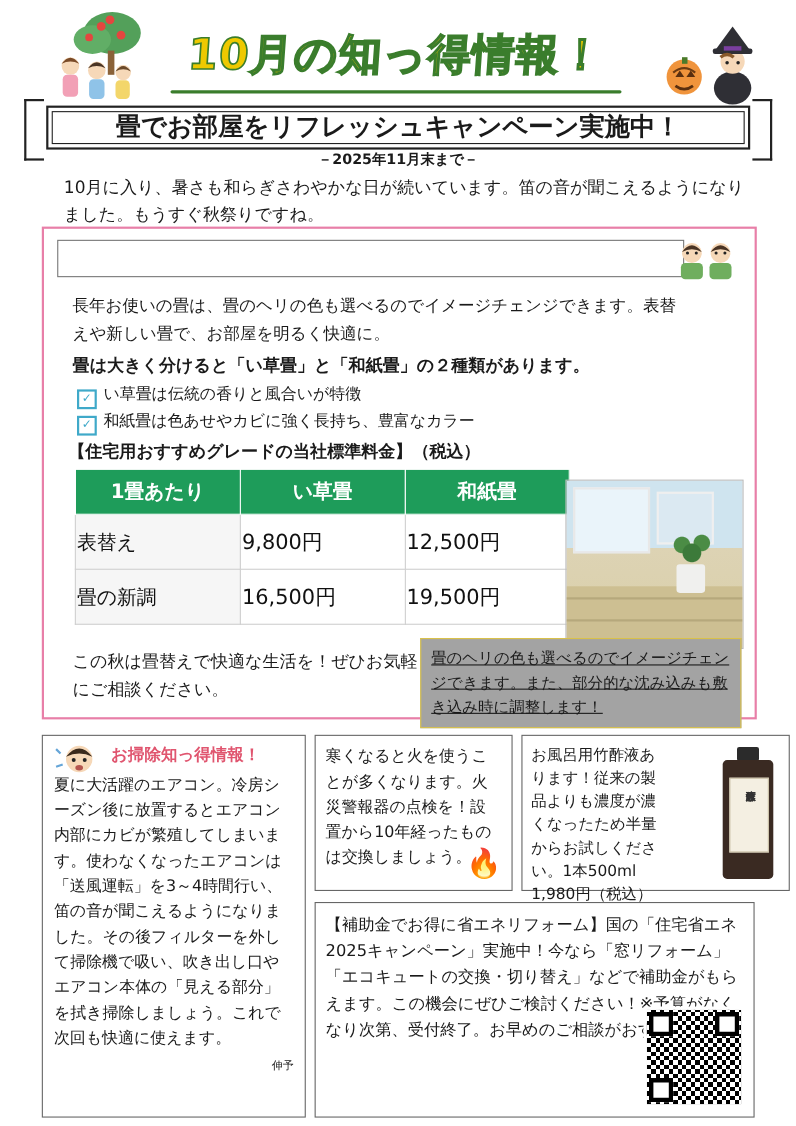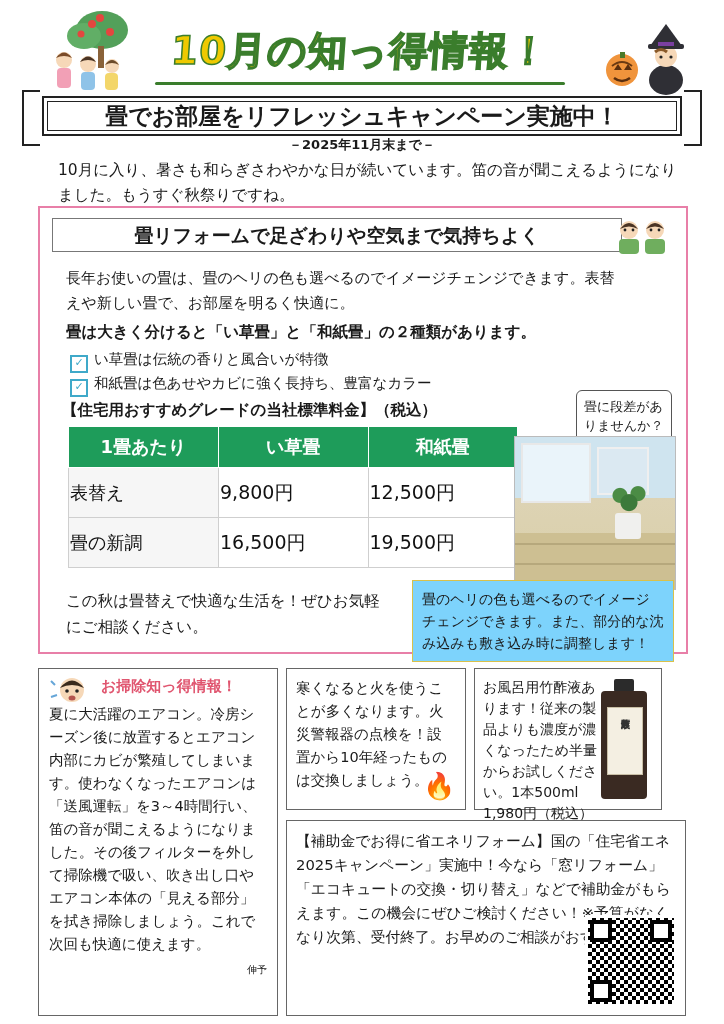--- a/index.html
+++ b/index.html
@@ -123,40 +123,40 @@
   .photo .win2{position:absolute;left:82px;top:10px;width:48px;height:44px;background:#dbe9f2;border:2px solid #efefef;}
   .photo .plant-pot{position:absolute;left:100px;top:76px;width:26px;height:26px;background:#f0f0ee;border-radius:3px;}
   .photo .plant{position:absolute;left:96px;top:44px;width:36px;height:36px;background:radial-gradient(circle at 50% 60%,#3c7a3a 0 8px,transparent 9px),radial-gradient(circle at 25% 40%,#4b8c45 0 7px,transparent 8px),radial-gradient(circle at 75% 35%,#4b8c45 0 7px,transparent 8px);}
   .photo .tatami{position:absolute;left:0;bottom:0;width:100%;height:56px;background:#cdbf92;}
   .photo .tatami:before{content:"";position:absolute;left:0;top:10px;width:100%;height:2px;background:#b6a87c;}
   .photo .tatami:after{content:"";position:absolute;left:0;top:30px;width:100%;height:2px;background:#b6a87c;}
 
   
   .closing{position:absolute;left:26px;top:380px;width:320px;font-size:15.5px;line-height:26px;}
   .yellow-note{
-    position:absolute;right:12px;top:372px;width:262px;
-    border:1.5px solid #d9c14a;background:#7dd3fc;
-    font-size:14px;line-height:22px;padding:7px 9px;box-sizing:border-box;
+    position:absolute;right:12px;top:372px;width:292px;
+    border:1.5px solid #d9c14a;background:#a3a3a3;
+    font-size:14px;line-height:22px;padding:7px 9px;box-sizing:border-box;text-decoration:underline;
   }
 
   
   .box{position:absolute;border:1.5px solid #666;background:#fff;box-sizing:border-box;}
   .box-clean{left:38px;top:668px;width:240px;height:348px;}
   .clean-title{
     position:absolute;left:62px;top:8px;font-size:15px;font-weight:bold;color:#e0556f;
   }
   .clean-face{position:absolute;left:10px;top:4px;width:46px;height:34px;}
   .clean-body{position:absolute;left:10px;top:34px;width:218px;font-size:14.5px;line-height:23px;}
   .clean-sign{display:block;text-align:right;margin-top:2px;font-size:10px;}
 
   .box-fire{left:286px;top:668px;width:180px;height:142px;}
   .fire-body{position:absolute;left:9px;top:8px;width:160px;font-size:14.5px;line-height:23px;}
   .fire-ic{position:absolute;right:8px;bottom:6px;width:34px;height:34px;font-size:26px;line-height:34px;text-align:center;}
 
-  .box-vinegar{left:474px;top:668px;width:188px;height:142px;}
+  .box-vinegar{left:474px;top:668px;width:244px;height:142px;}
   .vin-body{position:absolute;left:8px;top:8px;width:118px;font-size:14px;line-height:21px;}
   .bottle{position:absolute;right:14px;top:10px;width:46px;height:122px;}
   .bottle .cap{position:absolute;left:13px;top:0;width:20px;height:13px;background:#2b2b2b;border-radius:2px;}
   .bottle .body{position:absolute;left:0;top:12px;width:46px;height:108px;background:#3a2a22;border-radius:4px;}
   .bottle .label{position:absolute;left:6px;top:28px;width:34px;height:66px;background:#f4efe2;border:1px solid #c9bfa6;}
   .bottle .label span{
     display:block;writing-mode:vertical-rl;font-size:9px;line-height:11px;
     margin:4px auto;color:#333;text-align:center;font-weight:bold;
   }
 
@@ -236,21 +236,20 @@
   </div>
 
   <div class="intro">
     <span>10月に入り、暑さも和らぎさわやかな日が続いています。笛の音が聞こえるようになりました。もうすぐ秋祭りですね。</span>
     <span class="sig">上床・松井</span>
   </div>
 
   <div class="main-panel">
 
     <div class="panel-title-box"></div>
-    <div class="panel-title">畳リフォームで足ざわりや空気まで気持ちよく</div>
 
     <svg class="workers" viewBox="0 0 60 38">
       <circle cx="17" cy="14" r="9" fill="#f6d8b8"></circle>
       <path d="M8 13 q9 -12 18 0 q-9 -5 -18 0z" fill="#4a3424"></path>
       <rect x="7" y="23" width="20" height="15" rx="4" fill="#6fae5e"></rect>
       <circle cx="43" cy="14" r="9" fill="#f6d8b8"></circle>
       <path d="M34 13 q9 -12 18 0 q-9 -5 -18 0z" fill="#4a3424"></path>
       <rect x="33" y="23" width="20" height="15" rx="4" fill="#6fae5e"></rect>
       <circle cx="13" cy="14" r="1.4" fill="#222"></circle>
         <circle cx="21" cy="14" r="1.4" fill="#222"></circle>
@@ -283,21 +282,20 @@
         <td>12,500円</td>
       </tr>
       <tr>
         <td class="lbl">畳の新調</td>
         <td>16,500円</td>
         <td>19,500円</td>
       </tr>
     </tbody>
       </table>
 
-    <div class="bubble-q">畳に段差がありませんか？</div>
 
     <div class="photo">
       <div class="win"></div>
       <div class="win2"></div>
       <div class="tatami"></div>
       <div class="plant"></div>
       <div class="plant-pot"></div>
     </div>
 
     <div class="closing">この秋は畳替えで快適な生活を！ぜひお気軽にご相談ください。</div>

